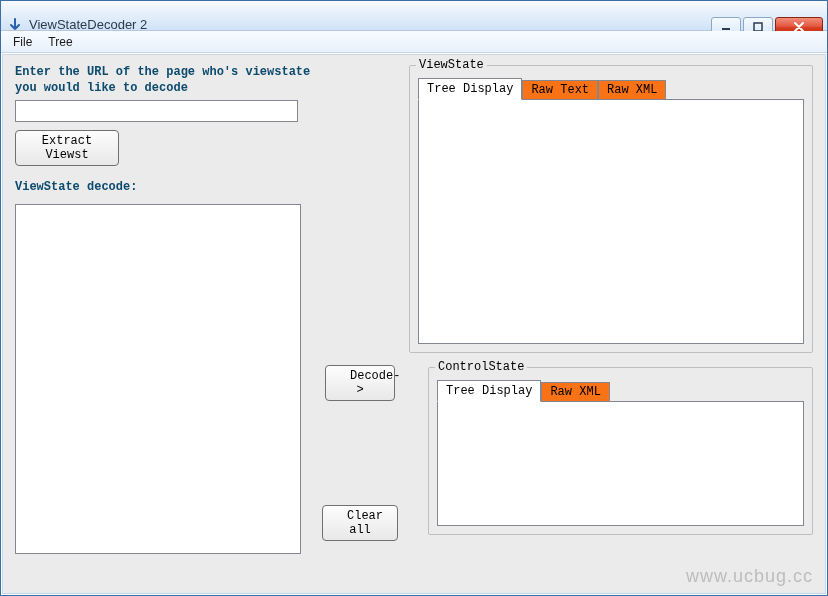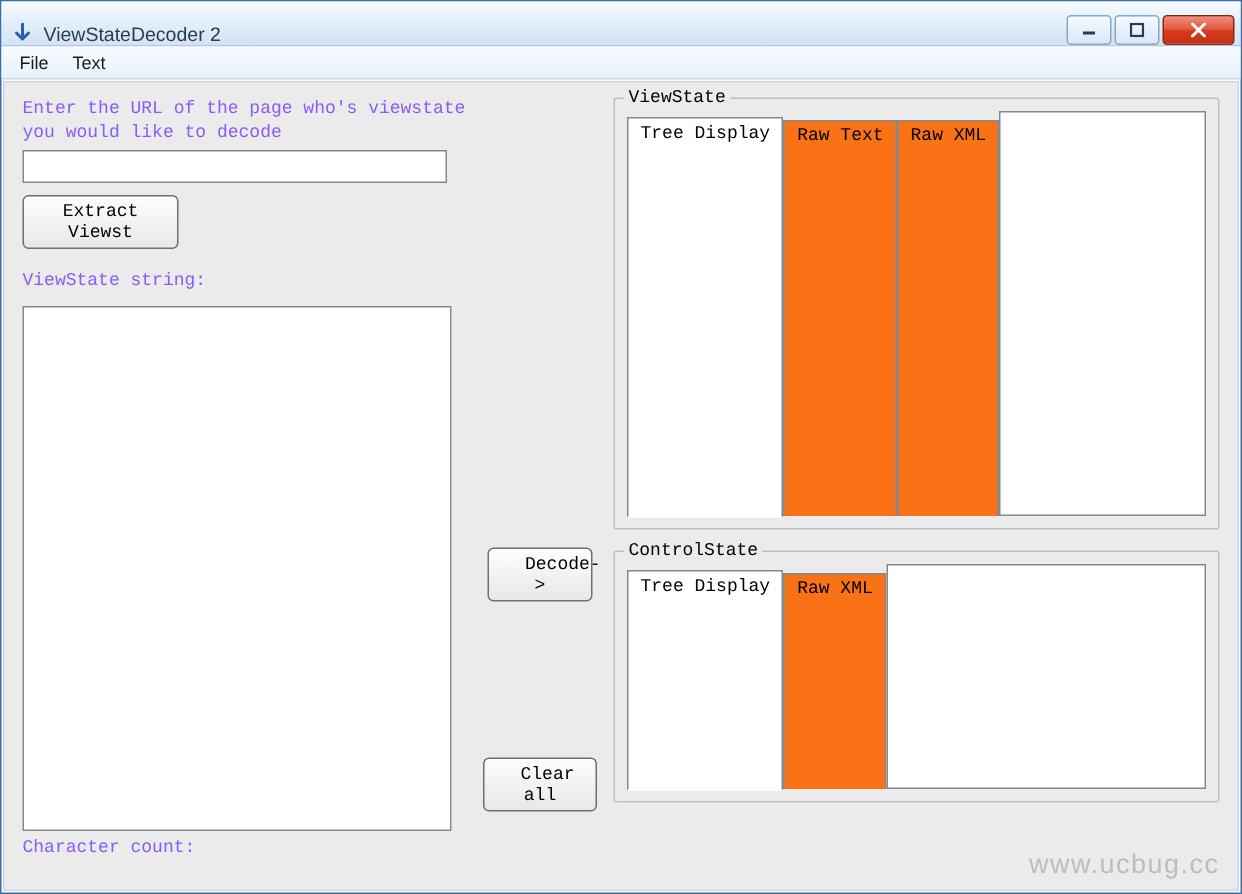--- a/index.html
+++ b/index.html
@@ -17,22 +17,22 @@
       background: #fff;
       border: 1px solid #3b6ea5;
       display: flex;
       flex-direction: column;
     }
     .titlebar {
       height: 30px;
       background: linear-gradient(to bottom, #f7fbff 0%, #e3eefb 50%, #d0e3f7 100%);
       border-bottom: 1px solid #b8c8da;
       display: flex;
-      align-items: flex-end;
-      padding: 0 4px 0 6px;
+      align-items: flex-start;
+      padding: 16px 4px 0 6px;
     }
     .app-icon {
       width: 16px;
       height: 16px;
       margin-right: 6px;
       display: flex;
       align-items: center;
       justify-content: center;
     }
     .title-text {
@@ -98,23 +98,24 @@
       align-items: center;
       padding-top: 300px;
     }
     .right-col {
       flex: 1;
       display: flex;
       flex-direction: column;
       padding-left: 4px;
     }
     .label-text {
-      color: #8b5cf6;
+      color: #0c4a6e;
       margin-bottom: 4px;
       line-height: 1.3;
+      font-weight: bold;
     }
     .url-input {
       width: 283px;
       height: 22px;
       border: 1px solid #828790;
       background: #fff;
       padding: 2px 4px;
       font-family: inherit;
       font-size: 12px;
       margin-bottom: 8px;
@@ -154,21 +155,21 @@
     }
     .group-label {
       position: absolute;
       top: -8px;
       left: 6px;
       background: #ebebeb;
       padding: 0 3px;
       font-size: 12px;
     }
     .group-vs { height: 288px; }
-    .group-cs { height: 168px; }
+    .group-cs { height: 168px; margin-left: 19px; }
     .tabs {
       display: flex;
       margin-top: 4px;
     }
     .tab {
       border: 1px solid #828790;
       border-bottom: none;
       padding: 3px 8px;
       background: #f97316;
       font-size: 12px;
@@ -190,21 +191,21 @@
     }
     .tab-panel {
       border: 1px solid #828790;
       background: #fff;
       flex: 1;
       position: relative;
       z-index: 2;
     }
     .group-body {
       display: flex;
-      flex-direction: row;
+      flex-direction: column;
       height: 100%;
     }
     .watermark {
       position: absolute;
       bottom: 6px;
       right: 12px;
       color: #bdbdbd;
       font-family: Arial, sans-serif;
       font-size: 18px;
       letter-spacing: 1px;
@@ -236,32 +237,31 @@
       <div class="win-btn close">
         <svg width="12" height="10" viewBox="0 0 12 10">
             <path d="M2 1 L10 9 M10 1 L2 9" stroke="#fff" stroke-width="2" stroke-linecap="round"></path>
           </svg>
       </div>
     </div>
   </div>
 
   <div class="menubar">
     <span class="menu-item">File</span>
-    <span class="menu-item">Text</span>
+    <span class="menu-item">Tree</span>
   </div>
 
   <div class="content">
 
     <div class="left-col">
       <div class="label-text">Enter the URL of the page who's viewstate you would like to decode</div>
       <input class="url-input" type="text" value="" style="">
       <button class="btn btn-extract">Extract Viewst</button>
-      <div class="label-text">ViewState string:</div>
+      <div class="label-text">ViewState decode:</div>
       <textarea class="viewstate-textarea" style=""></textarea>
-      <div class="label-text">Character count:</div>
     </div>
 
     <div class="middle-col">
       <button class="btn btn-decode">Decode-&gt;</button>
       <button class="btn btn-clear">Clear all</button>
     </div>
 
     <div class="right-col">
 
       <div class="group group-vs">

